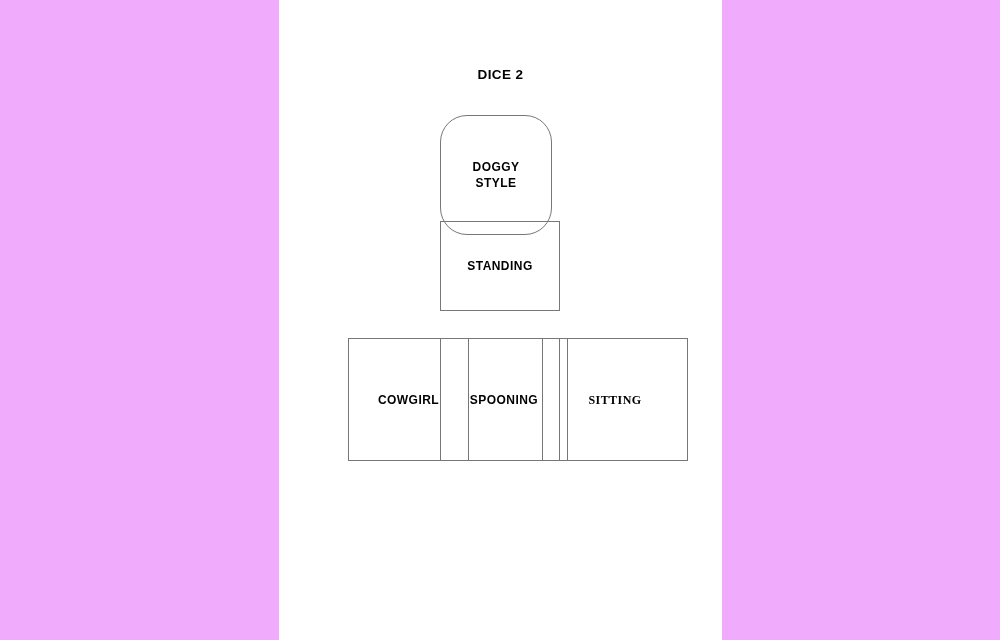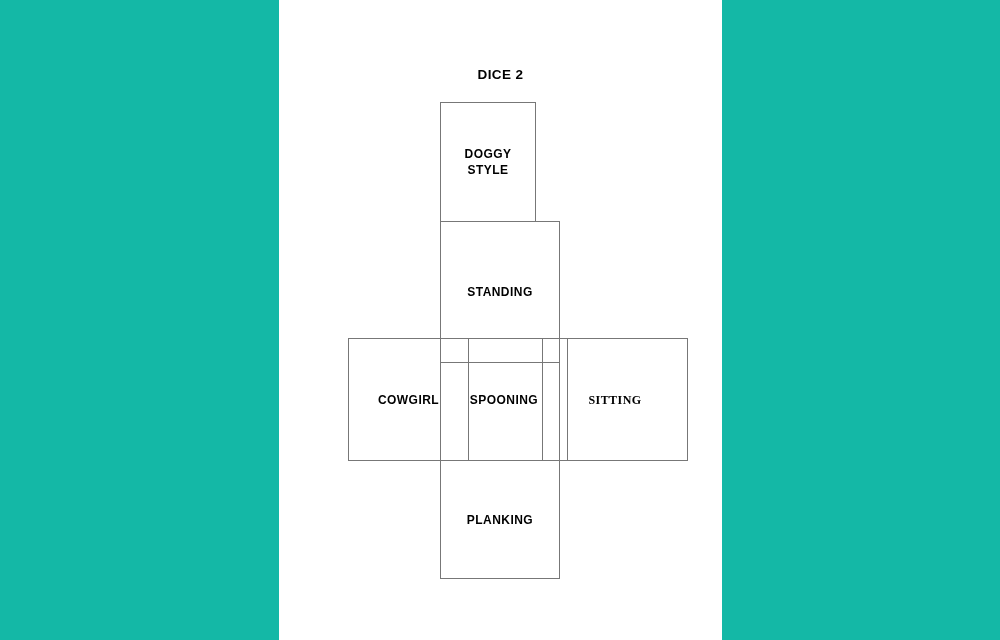--- a/index.html
+++ b/index.html
@@ -11,21 +11,21 @@
   body {
     width: 1000px;
     height: 640px;
     overflow: hidden;
     font-family: "Liberation Sans", sans-serif;
   }
   #stage {
     position: relative;
     width: 1000px;
     height: 640px;
-    background: #14b8a6;
+    background: #f0abfc;
   }
   
   #page {
     position: absolute;
     left: 279px;
     top: 0px;
     width: 443px;
     height: 640px;
     background: #ffffff;
   }
@@ -63,22 +63,22 @@
   }
   .face-label {
     font-size: 12px;
     font-weight: bold;
     color: #000000;
     letter-spacing: 0.45px;
     line-height: 16px;
     white-space: pre-line;
   }
   
-  .face-top     { left: 161px; top: 102px; width: 96px; height: 120px; }
-  .face-upper   { left: 161px; top: 221px; width: 120px; height: 142px; text-align: right; }
+  .face-top     { left: 161px; top: 115px; width: 112px; height: 120px; border-radius: 27px; }
+  .face-upper   { left: 161px; top: 221px; width: 120px; height: 90px; text-align: right; }
   .face-left    { left:  41px; top: 338px; width: 121px; height: 123px; margin-left: 28px; }
   .face-center  { left: 161px; top: 338px; width: 128px; height: 123px; }
   .face-right   { left: 263px; top: 338px; width: 146px; height: 123px; font-family: Liberation Serif, serif; }
   .face-bottom  { left: 161px; top: 460px; width: 120px; height: 119px; }
   
   .fold-line {
     position: absolute;
     width: 1px;
     background: #777777;
   }
@@ -110,22 +110,19 @@
       </div>
 
       <div class="face face-center">
         <span class="face-label">SPOONING</span>
       </div>
 
       <div class="face face-right">
         <span class="face-label">SITTING</span>
       </div>
 
-      <div class="face face-bottom">
-        <span class="face-label">PLANKING</span>
-      </div>
 
       <div class="fold-line fold-left"></div>
       <div class="fold-line fold-right"></div>
 
     </div>
   </div>
 </div>
 
 </body></html>

